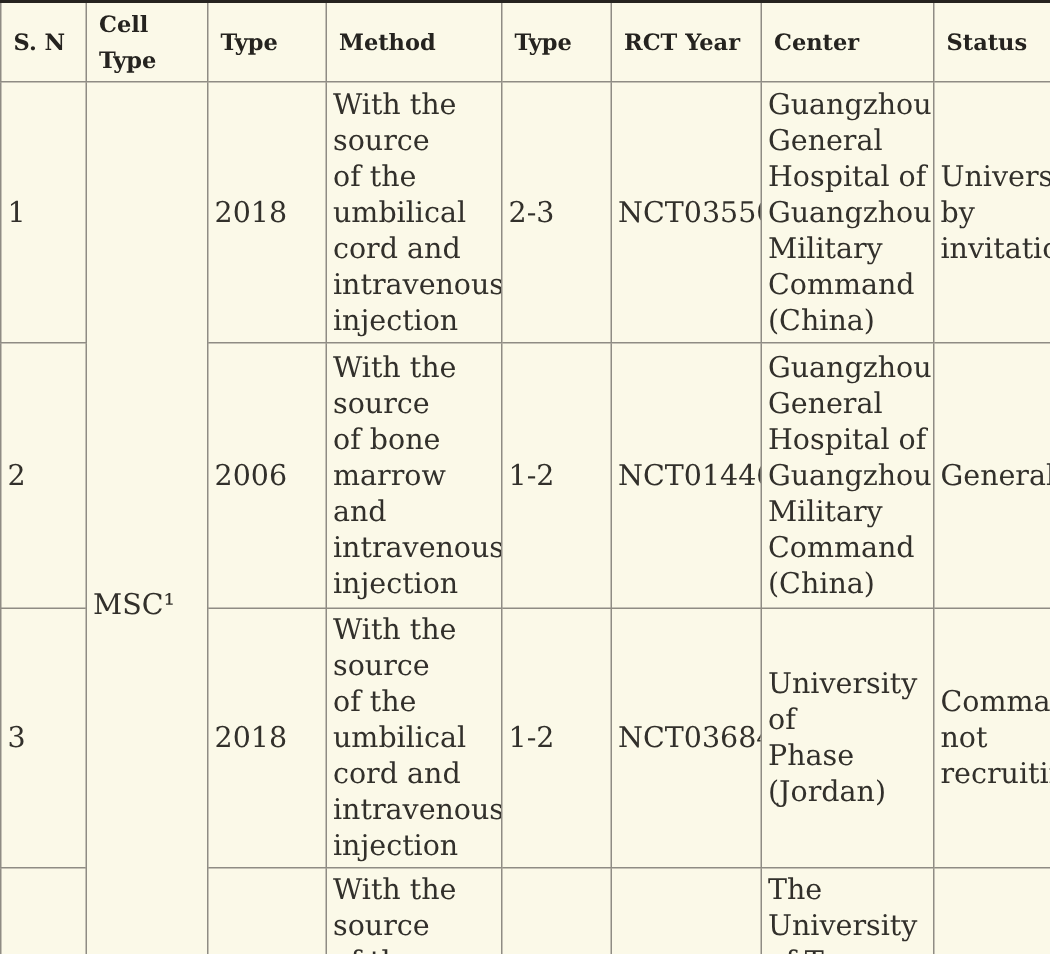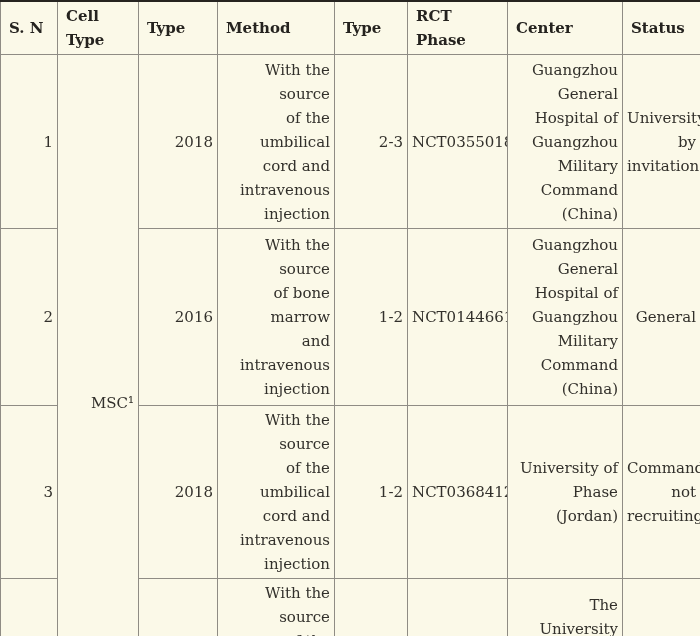--- a/index.html
+++ b/index.html
@@ -19,24 +19,24 @@
   table.trials {
     border-collapse: collapse;
     table-layout: fixed;
     width: 700px;
     border-top: 2px solid #26241f;
     border-left: 1px solid #4d4b45;
   }
   table.trials th,
   table.trials td {
     border: 1px solid #8f8c84;
-    font-size: 15px;
+    font-size: 19px;
     line-height: 24px;
     vertical-align: middle;
-    text-align: right;
+    text-align: left;
     padding: 2px 4px;
     overflow: hidden;
   }
   table.trials th {
     text-align: left;
     padding-left: 8px;
     font-weight: bold;
     color: #25231f;
     font-size: 15px;
   }
@@ -65,21 +65,21 @@
       <col style="width:78px">
     </colgroup>
 
     <tbody>
         <tr class="hdr">
       <th>S. N</th>
       <th>Cell Type</th>
       <th>Type</th>
       <th>Method</th>
       <th>Type</th>
-      <th>RCT Phase</th>
+      <th>RCT Year</th>
       <th>Center</th>
       <th>Status</th>
     </tr>
 
     <tr class="r1">
       <td>1</td>
       <td rowspan="4">MSC¹</td>
       <td>2018</td>
       <td class="multiline">With the source
 of the umbilical
@@ -95,21 +95,21 @@
 Military
 Command
 (China)</td>
       <td class="multiline">University
 by
 invitation</td>
     </tr>
 
     <tr class="r2">
       <td>2</td>
-      <td>2016</td>
+      <td>2006</td>
       <td class="multiline">With the source
 of bone marrow
 and intravenous
 injection</td>
       <td>1-2</td>
       <td>NCT01446614</td>
       <td class="multiline">Guangzhou
 General
 Hospital of
 Guangzhou

